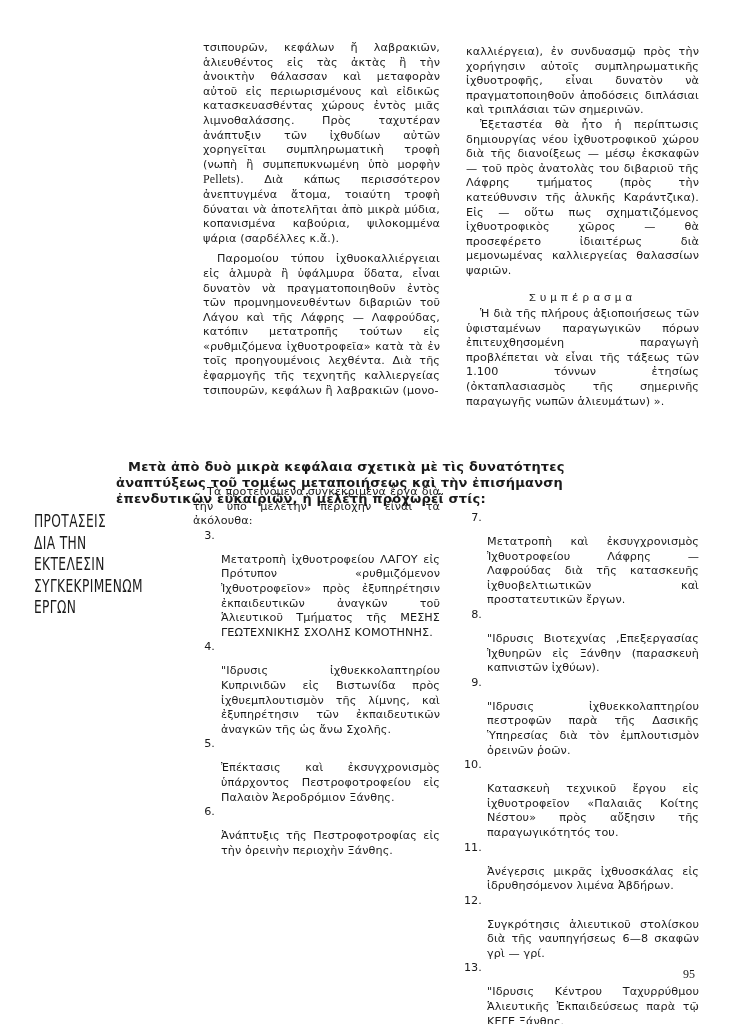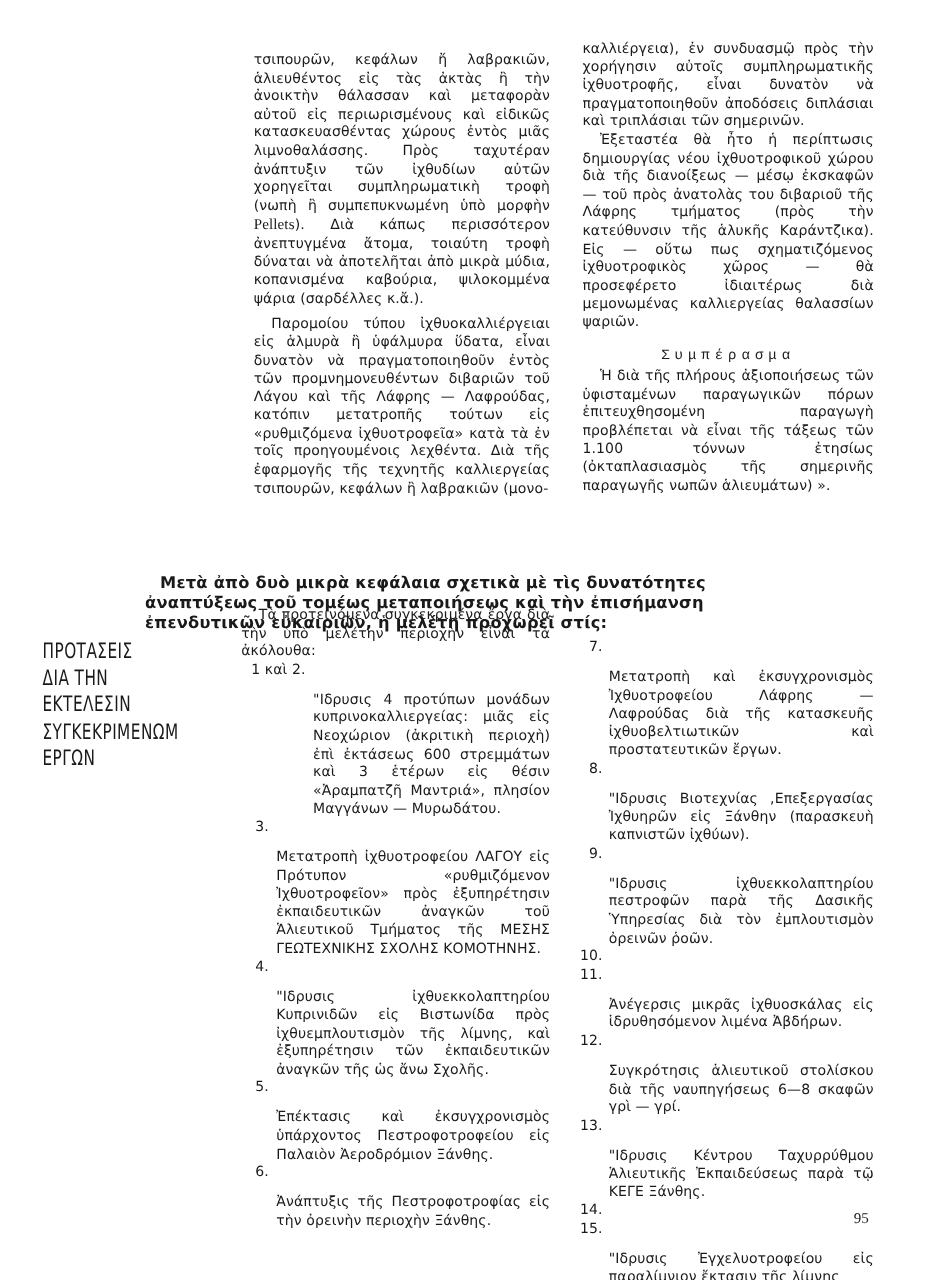--- a/index.html
+++ b/index.html
@@ -3,21 +3,21 @@
 <meta charset="utf-8">
 <style>
   html, body { margin: 0; padding: 0; background: #ffffff; }
   body { width: 743px; height: 1024px; position: relative; overflow: hidden;
          font-family: "DejaVu Sans", "Liberation Sans", sans-serif; color: #1a1a1a; }
   .col { position: absolute; font-size: 11.2px; line-height: 14.6px; text-align: justify; letter-spacing: 0.1px; }
   .col p { margin: 0; }
   .indent { text-indent: 14px; }
   .gap { margin-top: 6px !important; }
   #col-top-left { left: 203px; top: 41px; width: 237px; }
-  #col-top-right { left: 466px; top: 32px; width: 233px; }
+  #col-top-right { left: 466px; top: 45px; width: 233px; }
   .subheading { text-align: center; letter-spacing: 4px; margin: 12px 0 2px 0 !important; font-family: Liberation Mono, monospace; }
   #intro { position: absolute; left: 112px; top: 455px; width: 470px; font-weight: bold;
            font-size: 13px; line-height: 16.2px; letter-spacing: 0.2px; }
   #intro .first { text-indent: 12px; }
   #side-title { position: absolute; left: 34px; top: 511px; width: 130px;
                 font-family: "DejaVu Sans", sans-serif; font-size: 17px; line-height: 21.5px;
                 transform: scaleX(0.72); transform-origin: left top; letter-spacing: 0.5px; font-weight: normal; }
   #side-title div { white-space: nowrap; }
   #col-bot-left { left: 193px; top: 485px; width: 247px; }
   #col-bot-right { left: 463px; top: 511px; width: 236px; }
@@ -52,24 +52,20 @@
 <div id="side-title">
   <div>ΠΡΟΤΑΣΕΙΣ</div>
   <div>ΔΙΑ ΤΗΝ</div>
   <div>ΕΚΤΕΛΕΣΙΝ</div>
   <div>ΣΥΓΚΕΚΡΙΜΕΝΩΜ</div>
   <div>ΕΡΓΩΝ</div>
 </div>
 
 <div id="col-bot-left" class="col">
   <p class="indent">Τὰ προτεινόμενα συγκεκριμένα ἔργα διὰ τὴν ὑπὸ μελέτην περιοχὴν εἶναι τὰ ἀκόλουθα:</p>
-  <div class="item first" style="padding-left:8px">
-    <span class="num" style="width:auto;padding-right:6px">1 καὶ 2.</span>
-    <span class="txt">"Ιδρυσις 4 προτύπων μονάδων κυπρινοκαλλιεργείας: μιᾶς εἰς Νεοχώριον (ἀκριτικὴ περιοχὴ) ἐπὶ ἐκτάσεως 600 στρεμμάτων καὶ 3 ἑτέρων εἰς θέσιν «Ἀραμπατζῆ Μαντριά», πλησίον Μαγγάνων — Μυρωδάτου.</span>
-  </div>
   <div class="item">
     <span class="num">3.</span>
     <span class="txt">Μετατροπὴ ἰχθυοτροφείου ΛΑΓΟΥ εἰς Πρότυπον «ρυθμιζόμενον Ἰχθυοτροφεῖον» πρὸς ἐξυπηρέτησιν ἐκπαιδευτικῶν ἀναγκῶν τοῦ Ἁλιευτικοῦ Τμήματος τῆς ΜΕΣΗΣ ΓΕΩΤΕΧΝΙΚΗΣ ΣΧΟΛΗΣ ΚΟΜΟΤΗΝΗΣ.</span>
   </div>
   <div class="item">
     <span class="num">4.</span>
     <span class="txt">"Ιδρυσις ἰχθυεκκολαπτηρίου Κυπρινιδῶν εἰς Βιστωνίδα πρὸς ἰχθυεμπλουτισμὸν τῆς λίμνης, καὶ ἐξυπηρέτησιν τῶν ἐκπαιδευτικῶν ἀναγκῶν τῆς ὡς ἄνω Σχολῆς.</span>
   </div>
   <div class="item">
     <span class="num">5.</span>
@@ -89,20 +85,21 @@
   <div class="item">
     <span class="num">8.</span>
     <span class="txt">"Ιδρυσις Βιοτεχνίας ,Επεξεργασίας Ἰχθυηρῶν εἰς Ξάνθην (παρασκευὴ καπνιστῶν ἰχθύων).</span>
   </div>
   <div class="item">
     <span class="num">9.</span>
     <span class="txt">"Ιδρυσις ἰχθυεκκολαπτηρίου πεστροφῶν παρὰ τῆς Δασικῆς Ὑπηρεσίας διὰ τὸν ἐμπλουτισμὸν ὀρεινῶν ῥοῶν.</span>
   </div>
   <div class="item">
     <span class="num">10.</span>
+    <span class="txt">Κατασκευὴ τεχνικοῦ ἔργου εἰς ἰχθυοτροφεῖον «Παλαιᾶς Κοίτης Νέστου» πρὸς αὔξησιν τῆς παραγωγικότητός του.</span>
   </div>
   <div class="item">
     <span class="num">11.</span>
     <span class="txt">Ἀνέγερσις μικρᾶς ἰχθυοσκάλας εἰς ἱδρυθησόμενον λιμένα Ἀβδήρων.</span>
   </div>
   <div class="item">
     <span class="num">12.</span>
     <span class="txt">Συγκρότησις ἁλιευτικοῦ στολίσκου διὰ τῆς ναυπηγήσεως 6—8 σκαφῶν γρὶ — γρί.</span>
   </div>
   <div class="item">

